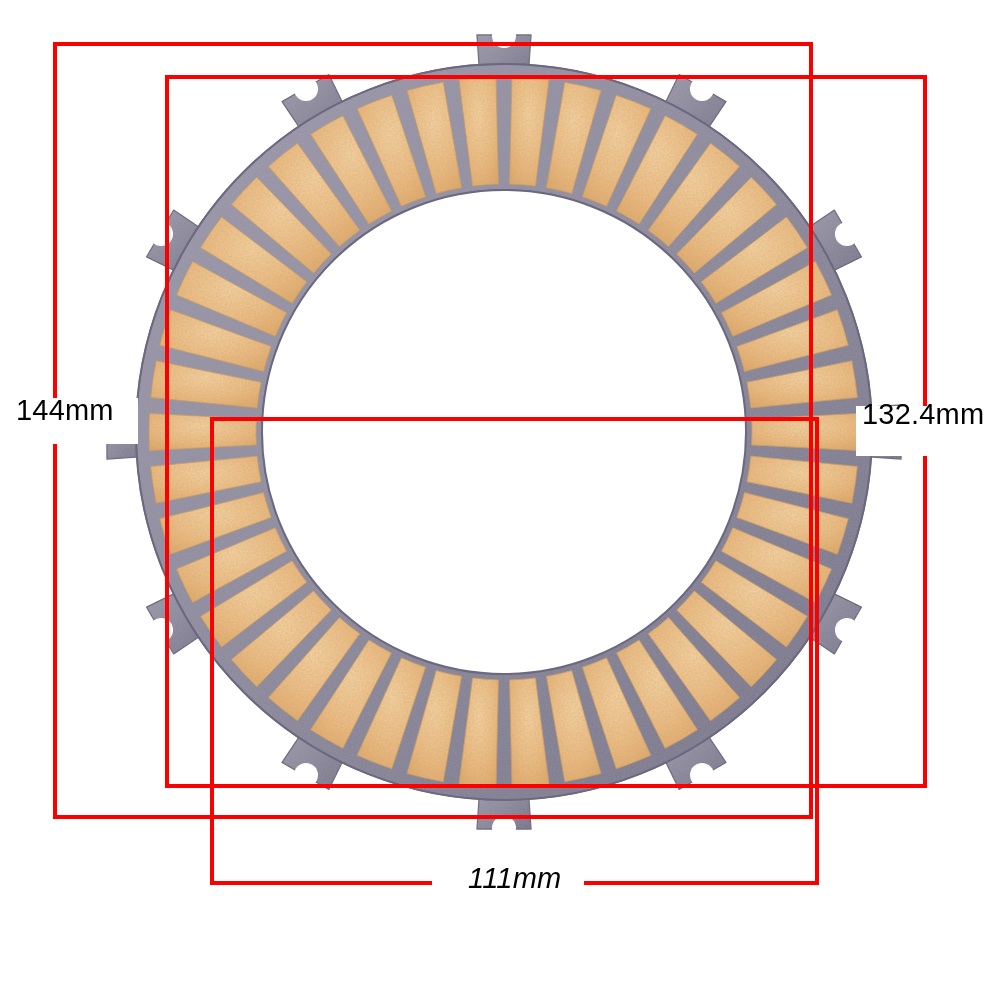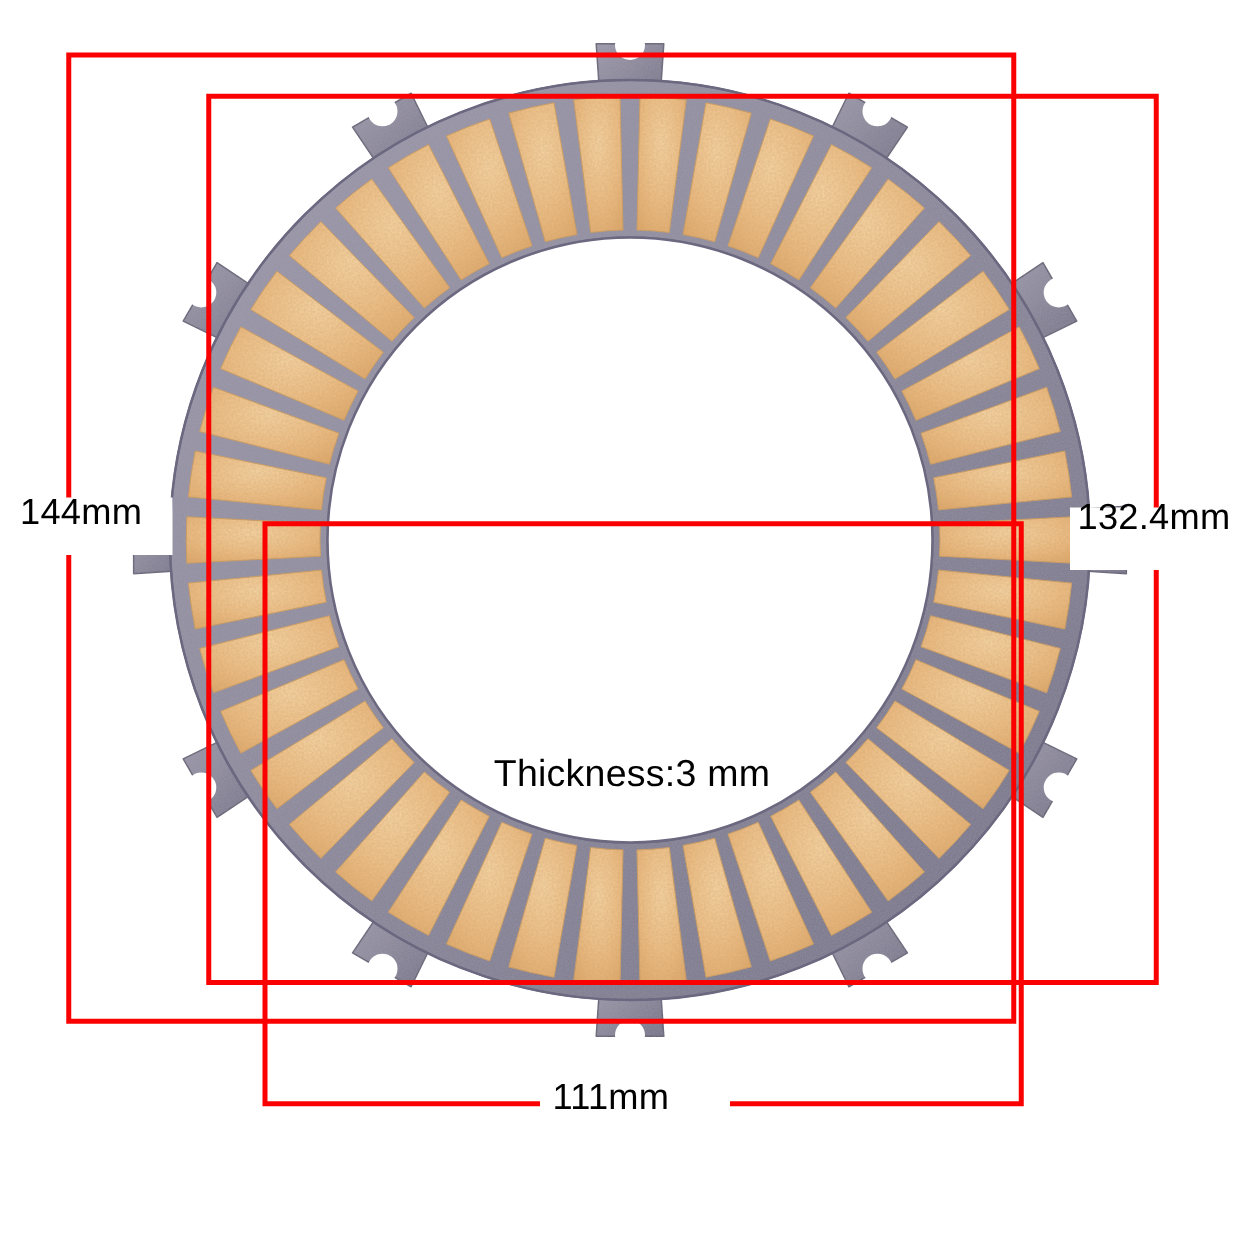--- a/index.html
+++ b/index.html
@@ -76,22 +76,23 @@
   }
   #label-144 {
     left: 16px;
     top: 396px;
   }
   #label-132 {
     left: 862px;
     top: 400px;
   }
   #label-111 {
-    left: 442px;
+    left: 468px;
     top: 864px;
+    font-style: italic;
   }
   #label-thickness {
     left: 395px;
     top: 605px;
     font-size: 30px;
   }
 </style>
 </head>
 <body>
 
@@ -230,15 +231,14 @@
   <div class="mask" style="left:0px;  top:398px; width:138px; height:46px;"></div>
   <div class="mask" style="left:856px; top:406px; width:144px; height:50px;"></div>
   <div class="mask" style="left:432px; top:862px; width:152px; height:44px;"></div>
 
   <div class="dim-label" id="label-144">144mm</div>
 
   <div class="dim-label" id="label-132">132.4mm</div>
 
   <div class="dim-label" id="label-111">111mm</div>
 
-  <div class="dim-label" id="label-thickness">Thickness:3 mm</div>
 
 </div>
 
 </body></html>

